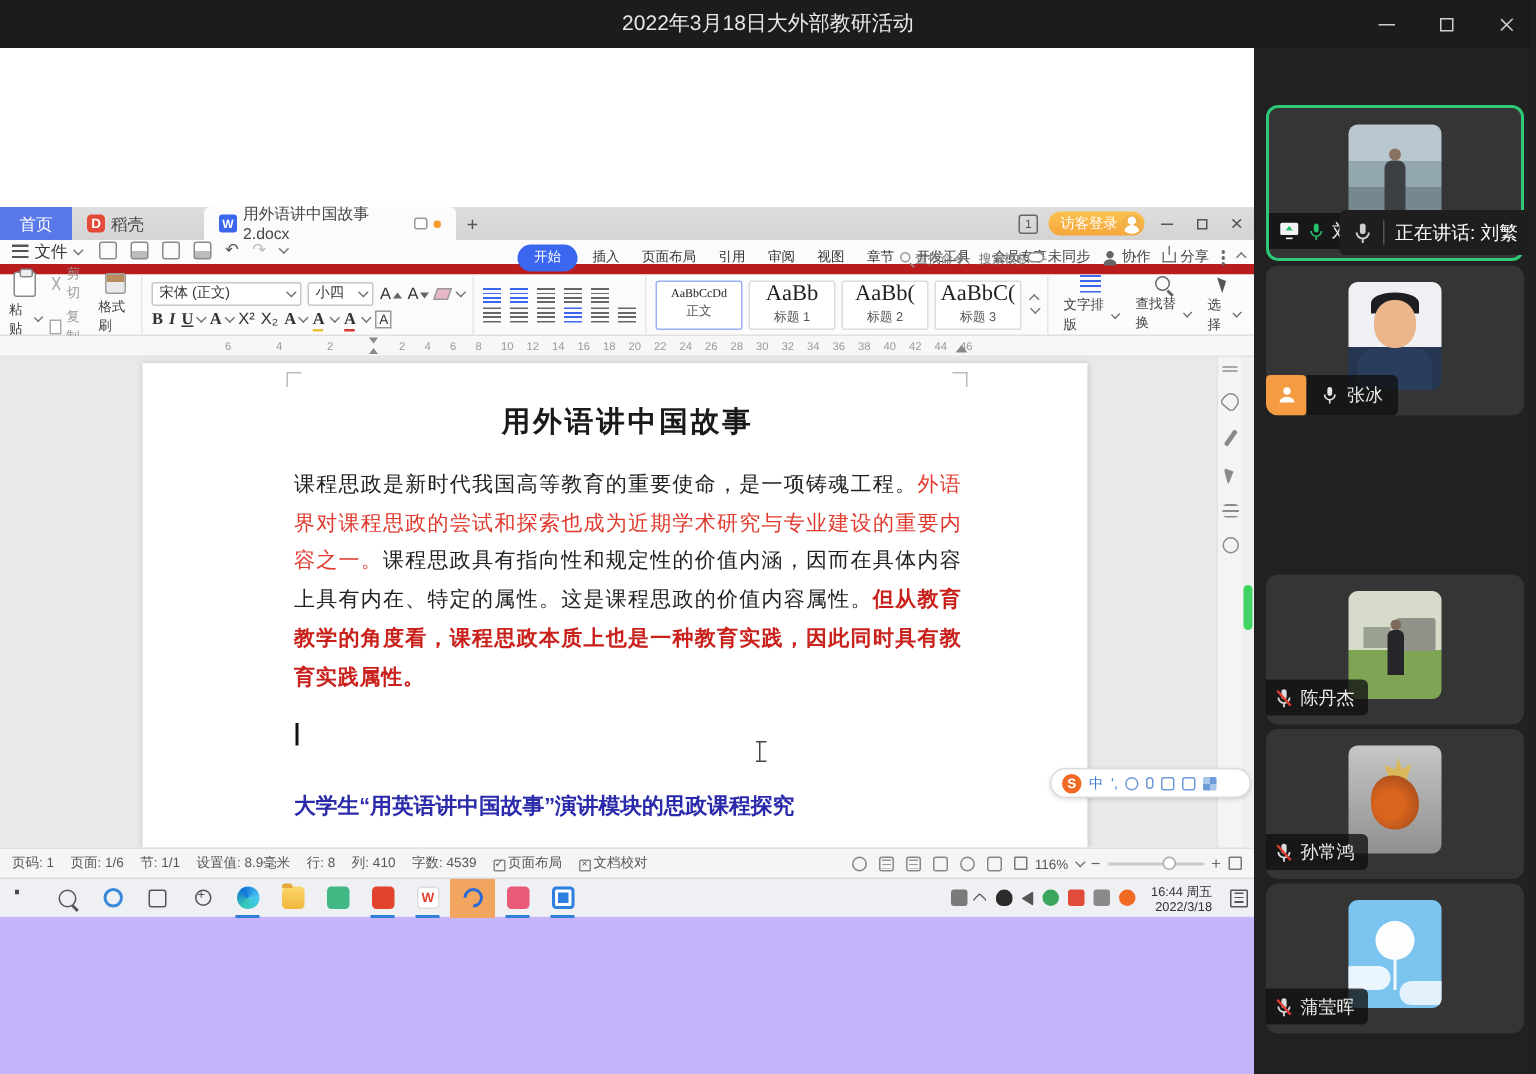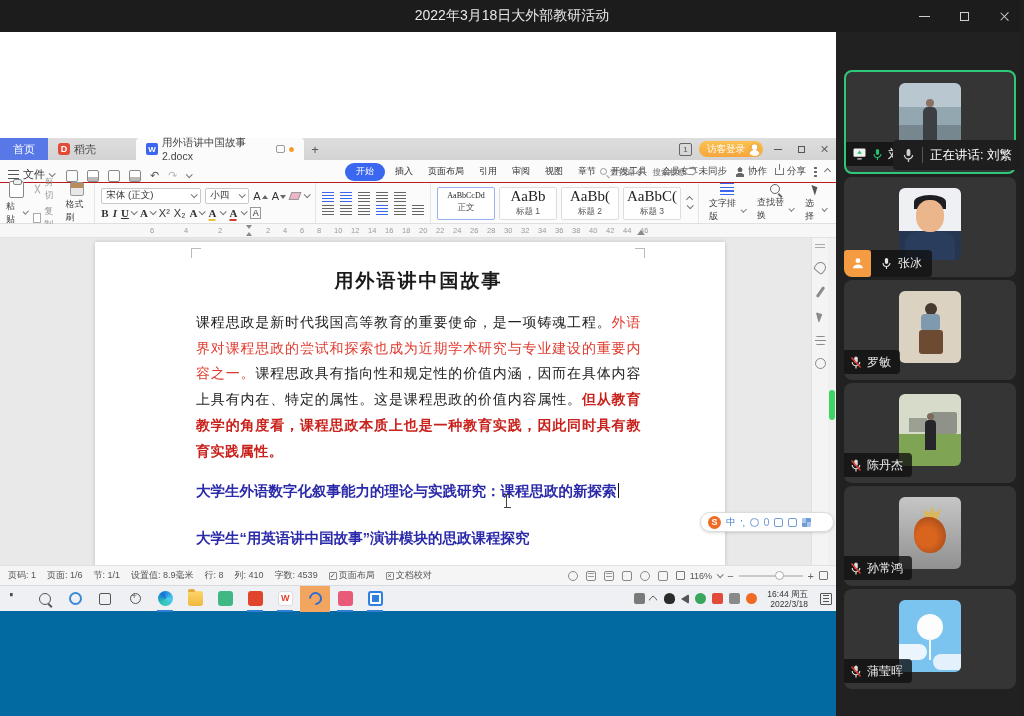--- a/index.html
+++ b/index.html
@@ -1,17 +1,17 @@
 <!DOCTYPE html>
 <html><head>
 <meta charset="utf-8">
 <style>
   *{box-sizing:border-box;margin:0;padding:0;font-family:"Liberation Sans","DejaVu Sans",sans-serif;}
   html,body{width:1024px;height:716px;overflow:hidden;background:#1f1f1f;}
-  #app{position:relative;width:1020px;height:716px;background:#0369a1;overflow:hidden;}
+  #app{position:relative;width:1020px;height:716px;background:#c4b5fd;overflow:hidden;}
 
   
   #titlebar{position:absolute;left:0;top:0;width:1024px;height:32px;background:#1c1c1c;display:flex;align-items:center;justify-content:center;}
   #titlebar .t{color:#e8e8e8;font-size:14px;}
   #win-controls{position:absolute;right:0;top:0;height:32px;display:flex;}
   .wc{width:40px;height:32px;display:flex;align-items:center;justify-content:center;cursor:pointer;}
   .i-min{width:11px;height:1px;background:#cfcfcf;display:inline-block;}
   .i-max{width:9px;height:9px;border:1px solid #cfcfcf;display:inline-block;}
   .i-x{position:relative;width:11px;height:11px;display:inline-block;}
   .i-x::before,.i-x::after{content:'';position:absolute;left:5px;top:0;width:1.4px;height:11px;background:#cfcfcf;}
@@ -39,21 +39,21 @@
   #login-pill{height:16px;border-radius:8px;background:linear-gradient(#fbc24f,#f6a63c);color:#fff;font-size:9.5px;display:flex;align-items:center;gap:3px;padding:0 2px 0 8px;}
   .login-av{width:13px;height:13px;border-radius:50%;background:radial-gradient(circle at 50% 32%,#fff 2.5px,transparent 3px),radial-gradient(circle at 50% 95%,#fff 5px,transparent 5.5px),#f0b04a;}
   .wc2{width:16px;height:16px;display:flex;align-items:center;justify-content:center;}
   .i-min2{width:8px;height:1px;background:#555;}
   .i-max2{width:7px;height:7px;border:1px solid #555;}
   .i-x2{position:relative;width:8px;height:8px;}
   .i-x2::before,.i-x2::after{content:'';position:absolute;left:3.5px;top:0;width:1.2px;height:8px;background:#555;}
   .i-x2::before{transform:rotate(45deg);} .i-x2::after{transform:rotate(-45deg);}
 
   
-  #wps-menubar{position:absolute;left:0;top:22px;width:836px;height:23px;background:#fbfbfb;display:flex;align-items:flex-end;border-bottom:1px solid #b91c1c;}
+  #wps-menubar{position:absolute;left:0;top:22px;width:836px;height:23px;background:#fbfbfb;display:flex;align-items:flex-start;border-bottom:7px solid #b91c1c;}
   .i-burger{width:11px;height:9px;background:repeating-linear-gradient(180deg,#555 0 1.4px,transparent 1.4px 3.8px);}
   #file-btn{display:flex;align-items:center;gap:4px;padding:0 8px;font-size:11px;color:#333;}
   .chev{width:5px;height:5px;border-right:1.2px solid #777;border-bottom:1.2px solid #777;transform:rotate(45deg) translateY(-1px);display:inline-block;}
   .chev-up{transform:rotate(-135deg);}
   #quick-icons{display:flex;align-items:center;gap:9px;margin-left:4px;color:#555;font-size:11px;}
   .q-ico{width:12px;height:12px;border:1px solid #8a8a8a;border-radius:2px;}
   .q-ico.fill{background:linear-gradient(#fff 55%,#bbb 55%);}
   #ribbon-tabs{position:absolute;left:345px;top:0;height:23px;display:flex;align-items:center;gap:5px;}
   .rtab{font-size:9px;color:#333;padding:2px 5px;white-space:nowrap;cursor:pointer;}
   .rtab.active{background:#3a66f0;color:#fff;border-radius:10px;padding:2.5px 11px;}
@@ -517,21 +517,21 @@
         <span class="ind-right"></span>
       </div>
 
       <div id="wps-doc">
         <div id="page">
           <span class="corner tl"></span>
           <span class="corner tr"></span>
           <div id="page-content">
             <div id="doc-title">用外语讲中国故事</div>
             <div id="doc-para"><span>课程思政是新时代我国高等教育的重要使命，是一项铸魂工程。</span><span class="seg-red">外语界对课程思政的尝试和探索也成为近期学术研究与专业建设的重要内容之一。</span><span>课程思政具有指向性和规定性的价值内涵，因而在具体内容上具有内在、特定的属性。这是课程思政的价值内容属性。</span><span class="seg-red-b">但从教育教学的角度看，课程思政本质上也是一种教育实践，因此同时具有教育实践属性。</span></div>
-            <div class="topic" id="topic1"><span>大学生外语数字化叙事能力的理论与实践研究：课程思政的新探索</span><span class="caret"></span></div>
+            <div class="topic" id="topic1"><span class="caret"></span></div>
             <div class="topic" id="topic2">大学生“用英语讲中国故事”演讲模块的思政课程探究</div>
             <div class="topic" id="topic3">思政教育融入“用英语讲中国故事”实践课程的研究</div>
           </div>
           <span id="ibeam"></span>
         </div>
         <div id="side-tools">
           <span class="st-handle"></span>
           <span class="st-ico rkt"></span>
           <span class="st-ico pen"></span>
           <span class="st-ico cur"></span>
@@ -692,36 +692,20 @@
           <svg width="11" height="13" viewBox="0 0 24 26">
               <rect x="8.5" y="1" width="7" height="13" rx="3.5" fill="#e8e8e8"></rect>
               <path d="M4.5 12a7.5 7.5 0 0 0 15 0" fill="none" stroke="#e8e8e8" stroke-width="2.4"></path>
               <line x1="12" y1="20" x2="12" y2="25" stroke="#e8e8e8" stroke-width="2.4"></line>
             </svg>
           <span>张冰</span>
         </span>
       </div>
     </div>
 
-    <div class="tile" style="top:248px;">
-      <div class="avatar av3">
-          <span class="head"></span>
-          <span class="body"></span>
-          <span class="lug"></span>
-        </div>
-      <div class="np">
-        <svg width="12" height="13" viewBox="0 0 24 26">
-            <rect x="8.5" y="1" width="7" height="13" rx="3.5" fill="#dcdcdc"></rect>
-            <path d="M4.5 12a7.5 7.5 0 0 0 15 0" fill="none" stroke="#dcdcdc" stroke-width="2.4"></path>
-            <line x1="12" y1="20" x2="12" y2="25" stroke="#dcdcdc" stroke-width="2.4"></line>
-            <line x1="3" y1="3" x2="21" y2="23" stroke="#e23b30" stroke-width="3"></line>
-          </svg>
-        <span>罗敏</span>
-      </div>
-    </div>
 
     <div class="tile" style="top:454px;">
       <div class="avatar av5">
           <span class="gold"></span>
           <span class="amber"></span>
         </div>
       <div class="np">
         <svg width="12" height="13" viewBox="0 0 24 26">
             <rect x="8.5" y="1" width="7" height="13" rx="3.5" fill="#dcdcdc"></rect>
             <path d="M4.5 12a7.5 7.5 0 0 0 15 0" fill="none" stroke="#dcdcdc" stroke-width="2.4"></path>

